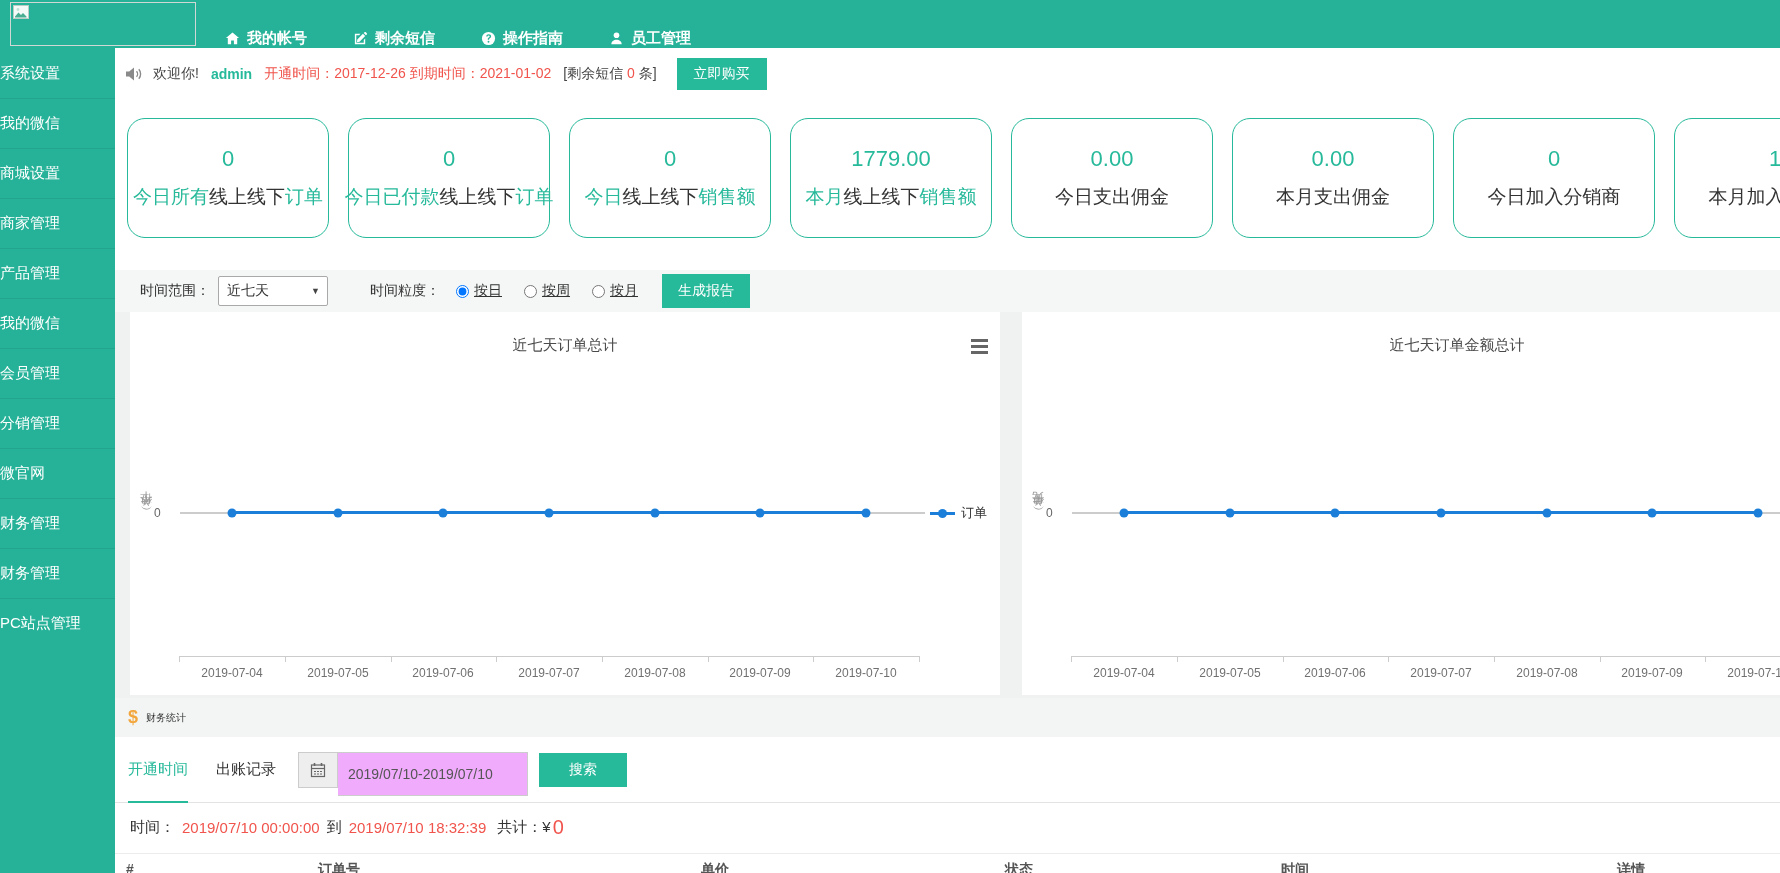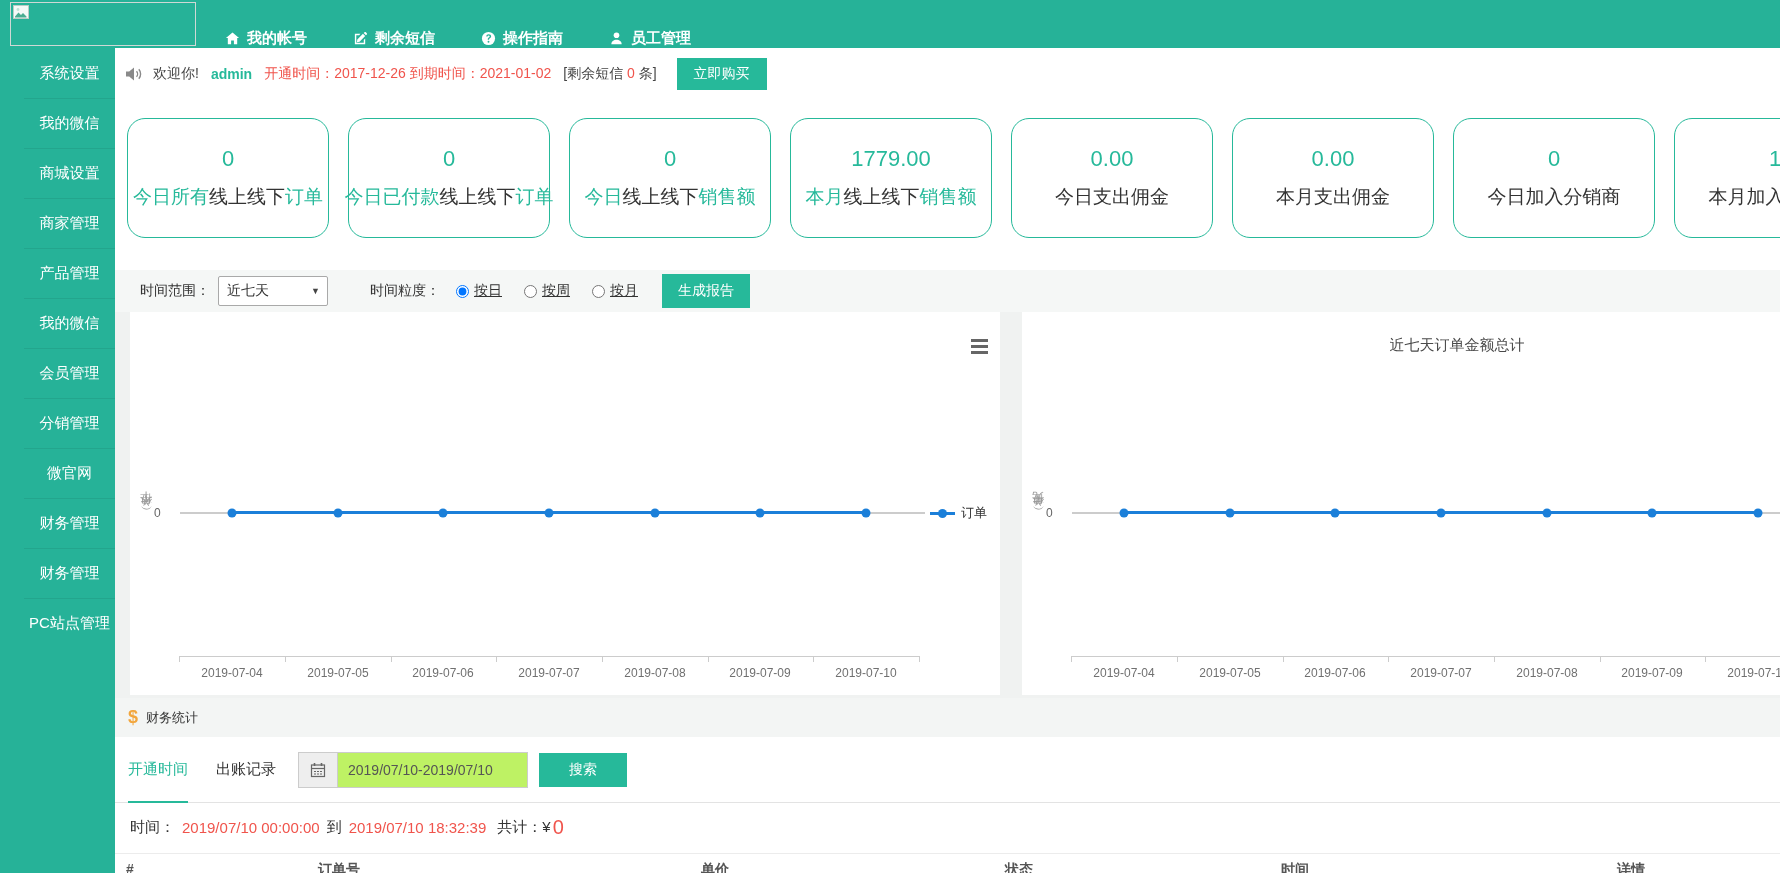--- a/index.html
+++ b/index.html
@@ -11,21 +11,21 @@
 
   
   .topnav{position:absolute;top:0;left:0;right:0;height:48px;background:var(--nav-bg);z-index:5;}
   .logo-box{position:absolute;left:10px;top:2px;width:186px;height:44px;border:1px solid #cfd8d5;padding:2px;cursor:pointer;}
   .nav-menu{position:absolute;left:225px;top:0;height:48px;display:flex;align-items:center;gap:46px;}
   .nav-item{display:flex;align-items:center;gap:7px;color:#fff;font-size:15px;font-weight:bold;text-decoration:none;cursor:pointer;white-space:nowrap;margin-top:28px;}
   .icn{display:inline-flex;align-items:center;line-height:0;}
 
   
   .sidebar{position:absolute;left:0;top:48px;width:115px;bottom:0;background:var(--nav-bg);z-index:4;}
-  .side-item{height:50px;display:flex;align-items:center;justify-content:center;color:#fff;font-size:15px;border-top:1px solid rgba(0,0,0,0.07);cursor:pointer;white-space:nowrap;margin-left:24px;}
+  .side-item{height:50px;display:flex;align-items:center;justify-content:flex-start;color:#fff;font-size:15px;border-top:1px solid rgba(0,0,0,0.07);cursor:pointer;white-space:nowrap;}
   .side-item.first{border-top:none;}
 
   
   .main{position:absolute;left:115px;top:48px;right:0;bottom:0;}
 
   .welcome-bar{position:absolute;top:0;left:0;right:0;height:52px;display:flex;align-items:center;padding-left:10px;font-size:14px;color:#444;background:#fff;white-space:nowrap;}
   .wb-greeting{margin-left:8px;}
   .wb-username{color:var(--accent);font-weight:bold;margin:0 12px;}
   .wb-period{color:var(--red);}
   .wb-sms{margin-left:12px;color:#444;}
@@ -66,31 +66,31 @@
   .tick{position:absolute;top:344px;width:1px;height:6px;background:#ccc;}
   .xlab{position:absolute;top:354px;width:80px;text-align:center;font-size:12px;color:#707070;white-space:nowrap;}
   .legend{position:absolute;left:800px;top:201px;transform:translateY(-50%);display:flex;align-items:center;gap:6px;cursor:pointer;}
   .legend-marker{width:25px;height:3px;background:var(--blue);position:relative;}
   .legend-marker::after{content:"";position:absolute;left:8px;top:-3px;width:9px;height:9px;border-radius:50%;background:var(--blue);}
   .legend-text{font-size:13px;color:#333;}
 
   
   .section-bar{position:absolute;top:650px;left:0;right:0;height:39px;background:#f3f5f4;display:flex;align-items:center;padding-left:13px;}
   .dollar-icon{color:var(--gold);font-weight:bold;font-size:18px;}
-  .section-title{font-size:13px;color:#333;margin-left:8px;}
+  .section-title{font-size:10px;color:#333;margin-left:8px;}
 
   .tabs-row{position:absolute;top:689px;left:0;right:0;height:66px;background:#fff;border-bottom:1px solid #e3e3e3;}
   .tab{position:absolute;top:0;height:100%;display:flex;align-items:center;font-size:15px;cursor:pointer;color:#333;}
   .tab.active{color:var(--accent);}
   .tab.active::after{content:"";position:absolute;left:0;right:0;bottom:-1px;height:2px;background:var(--accent);}
   #tab-income{left:13px;}
   #tab-expense{left:101px;}
   .date-group{position:absolute;left:183px;top:15px;height:36px;display:flex;}
   .cal-btn{width:40px;height:36px;background:#eee;border:1px solid #ccc;display:flex;align-items:center;justify-content:center;cursor:pointer;}
-  .date-input{width:190px;height:36px;border:1px solid #ccc;border-left:none;padding:0 10px;font-size:14px;color:#555;font-family:inherit;background:#bef264;}
+  .date-input{width:190px;height:44px;border:1px solid #ccc;border-left:none;padding:0 10px;font-size:14px;color:#555;font-family:inherit;background:#f0abfc;}
   .search-btn{position:absolute;left:424px;top:16px;height:34px;background:var(--accent);color:#fff;border:none;font-size:14px;padding:0 30px;cursor:pointer;font-family:inherit;}
 
   .summary-row{position:absolute;top:755px;left:0;right:0;height:48px;display:flex;align-items:center;padding-left:15px;font-size:15px;color:#333;background:#fff;white-space:nowrap;}
   .sum-red{color:var(--red);margin:0 7px;}
   .sum-total-label{margin-left:4px;}
   .sum-total-value{color:var(--red);font-size:20px;margin-left:2px;}
 
   .table-header{position:absolute;top:805px;left:0;right:0;height:68px;background:#fff;border-top:1px solid #ececec;}
   .th-cell{position:absolute;top:7px;font-size:14px;color:#555;font-weight:bold;white-space:nowrap;}
 </style>
@@ -255,20 +255,21 @@
         <label class="radio-opt">
           <input type="radio" name="granularity" style="">
           <span class="radio-label">按月</span>
         </label>
       </div>
     <button class="report-btn">生成报告</button>
   </div>
 
   <div class="charts-row">
     <section class="chart-panel" id="chart-0">
+        <div class="chart-title">近七天订单总计</div>
         <div class="toolbox">
           <div></div>
           <div></div>
           <div></div>
         </div>
         <div class="ylab">单位（个）</div>
         <div class="ytick">0</div>
         <div class="gray-line"></div>
         <div class="blue-line"></div>
         <span class="dot" style="left: 102px;"></span>

